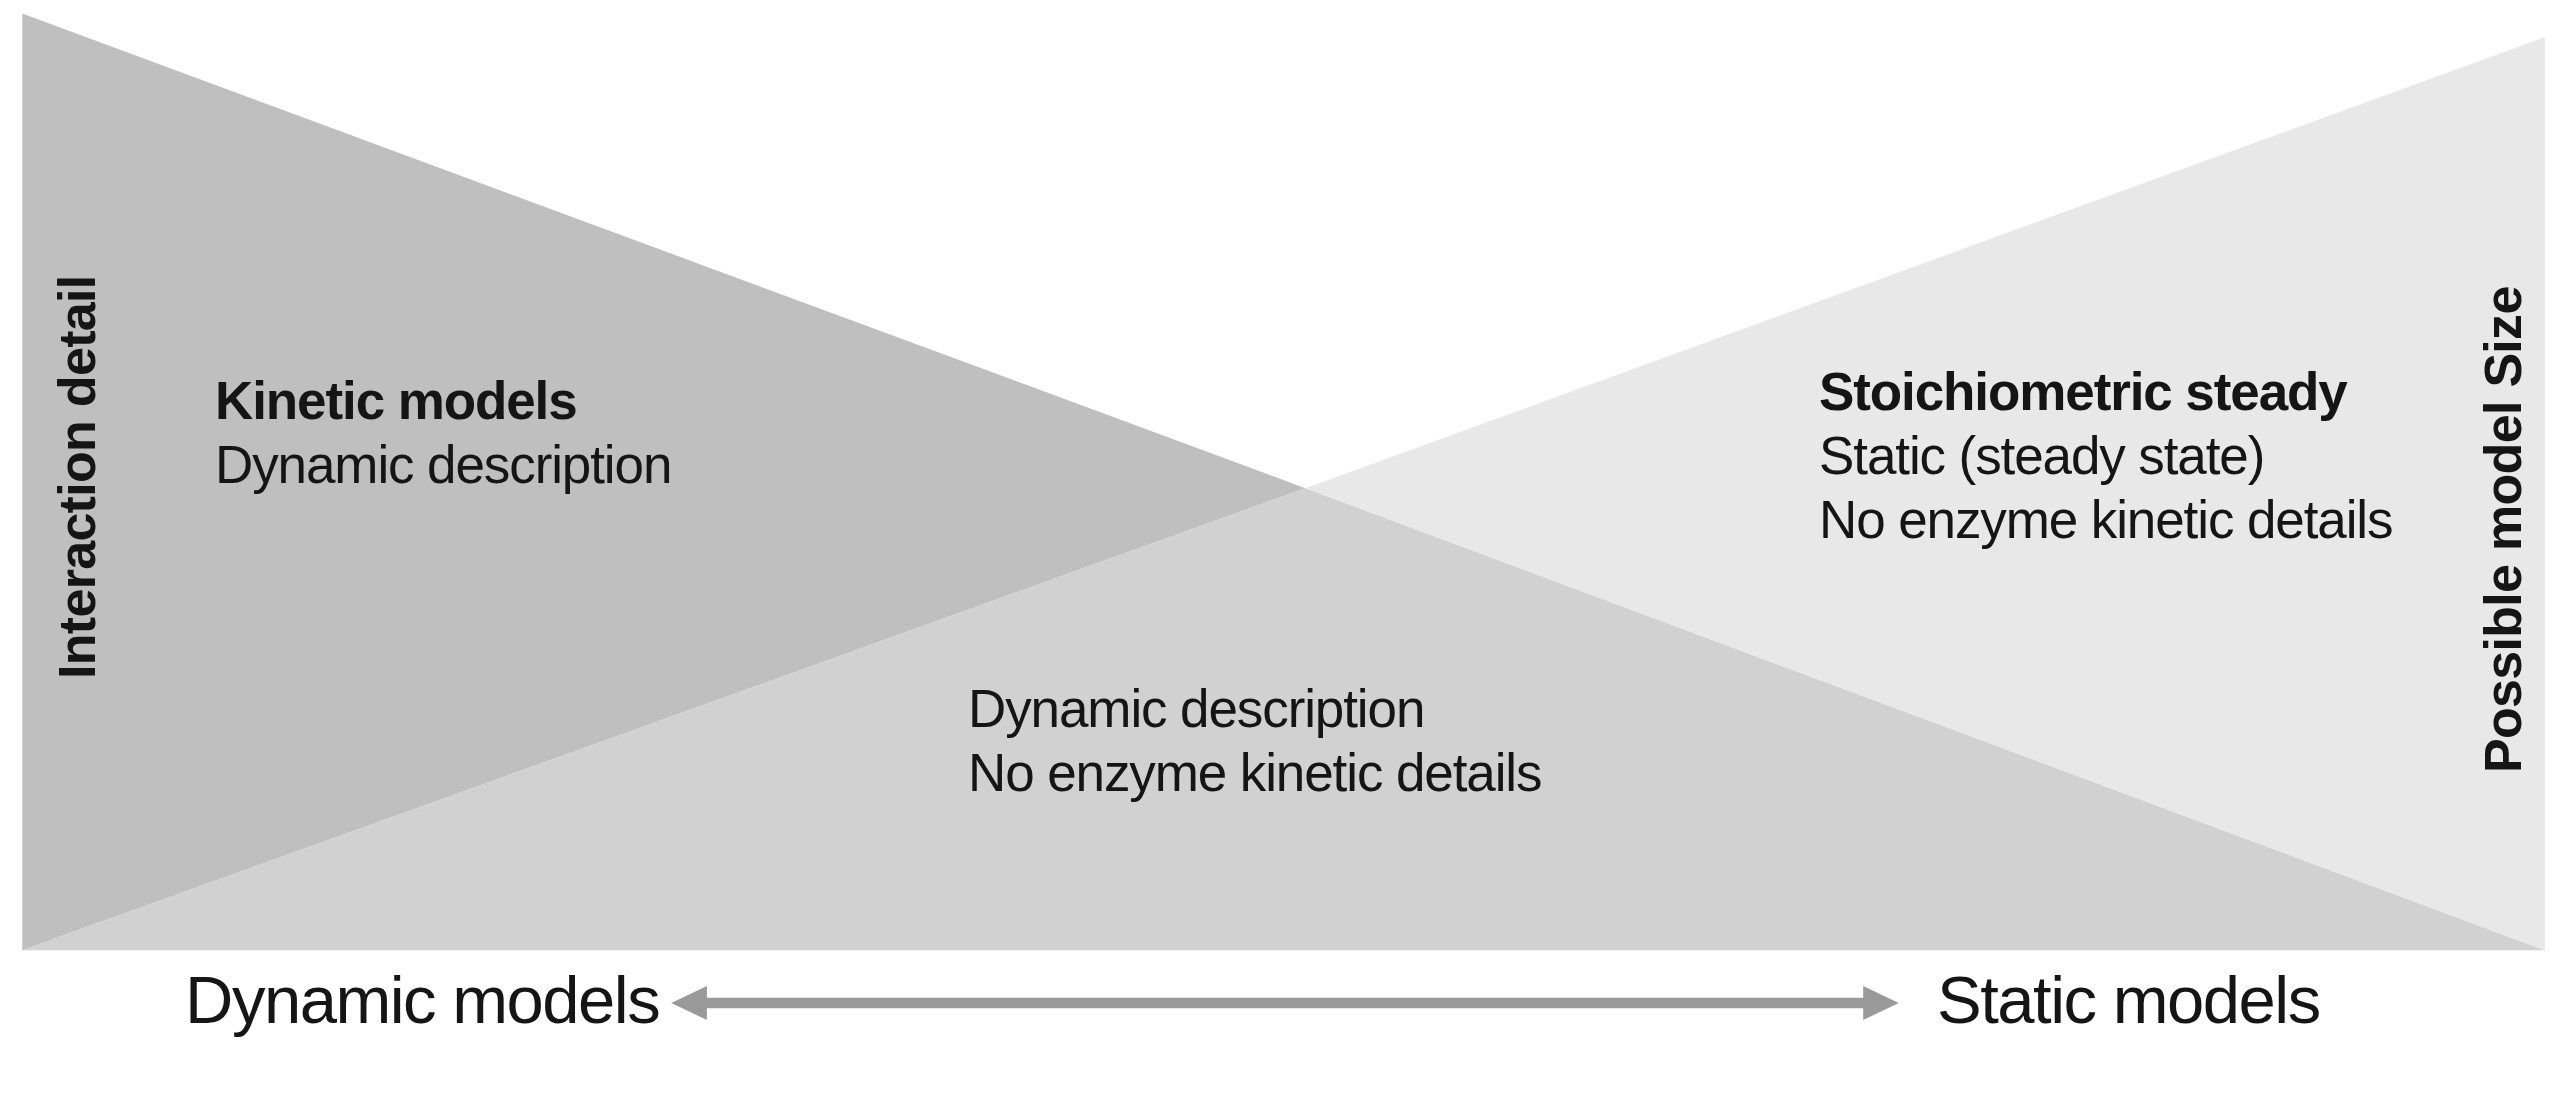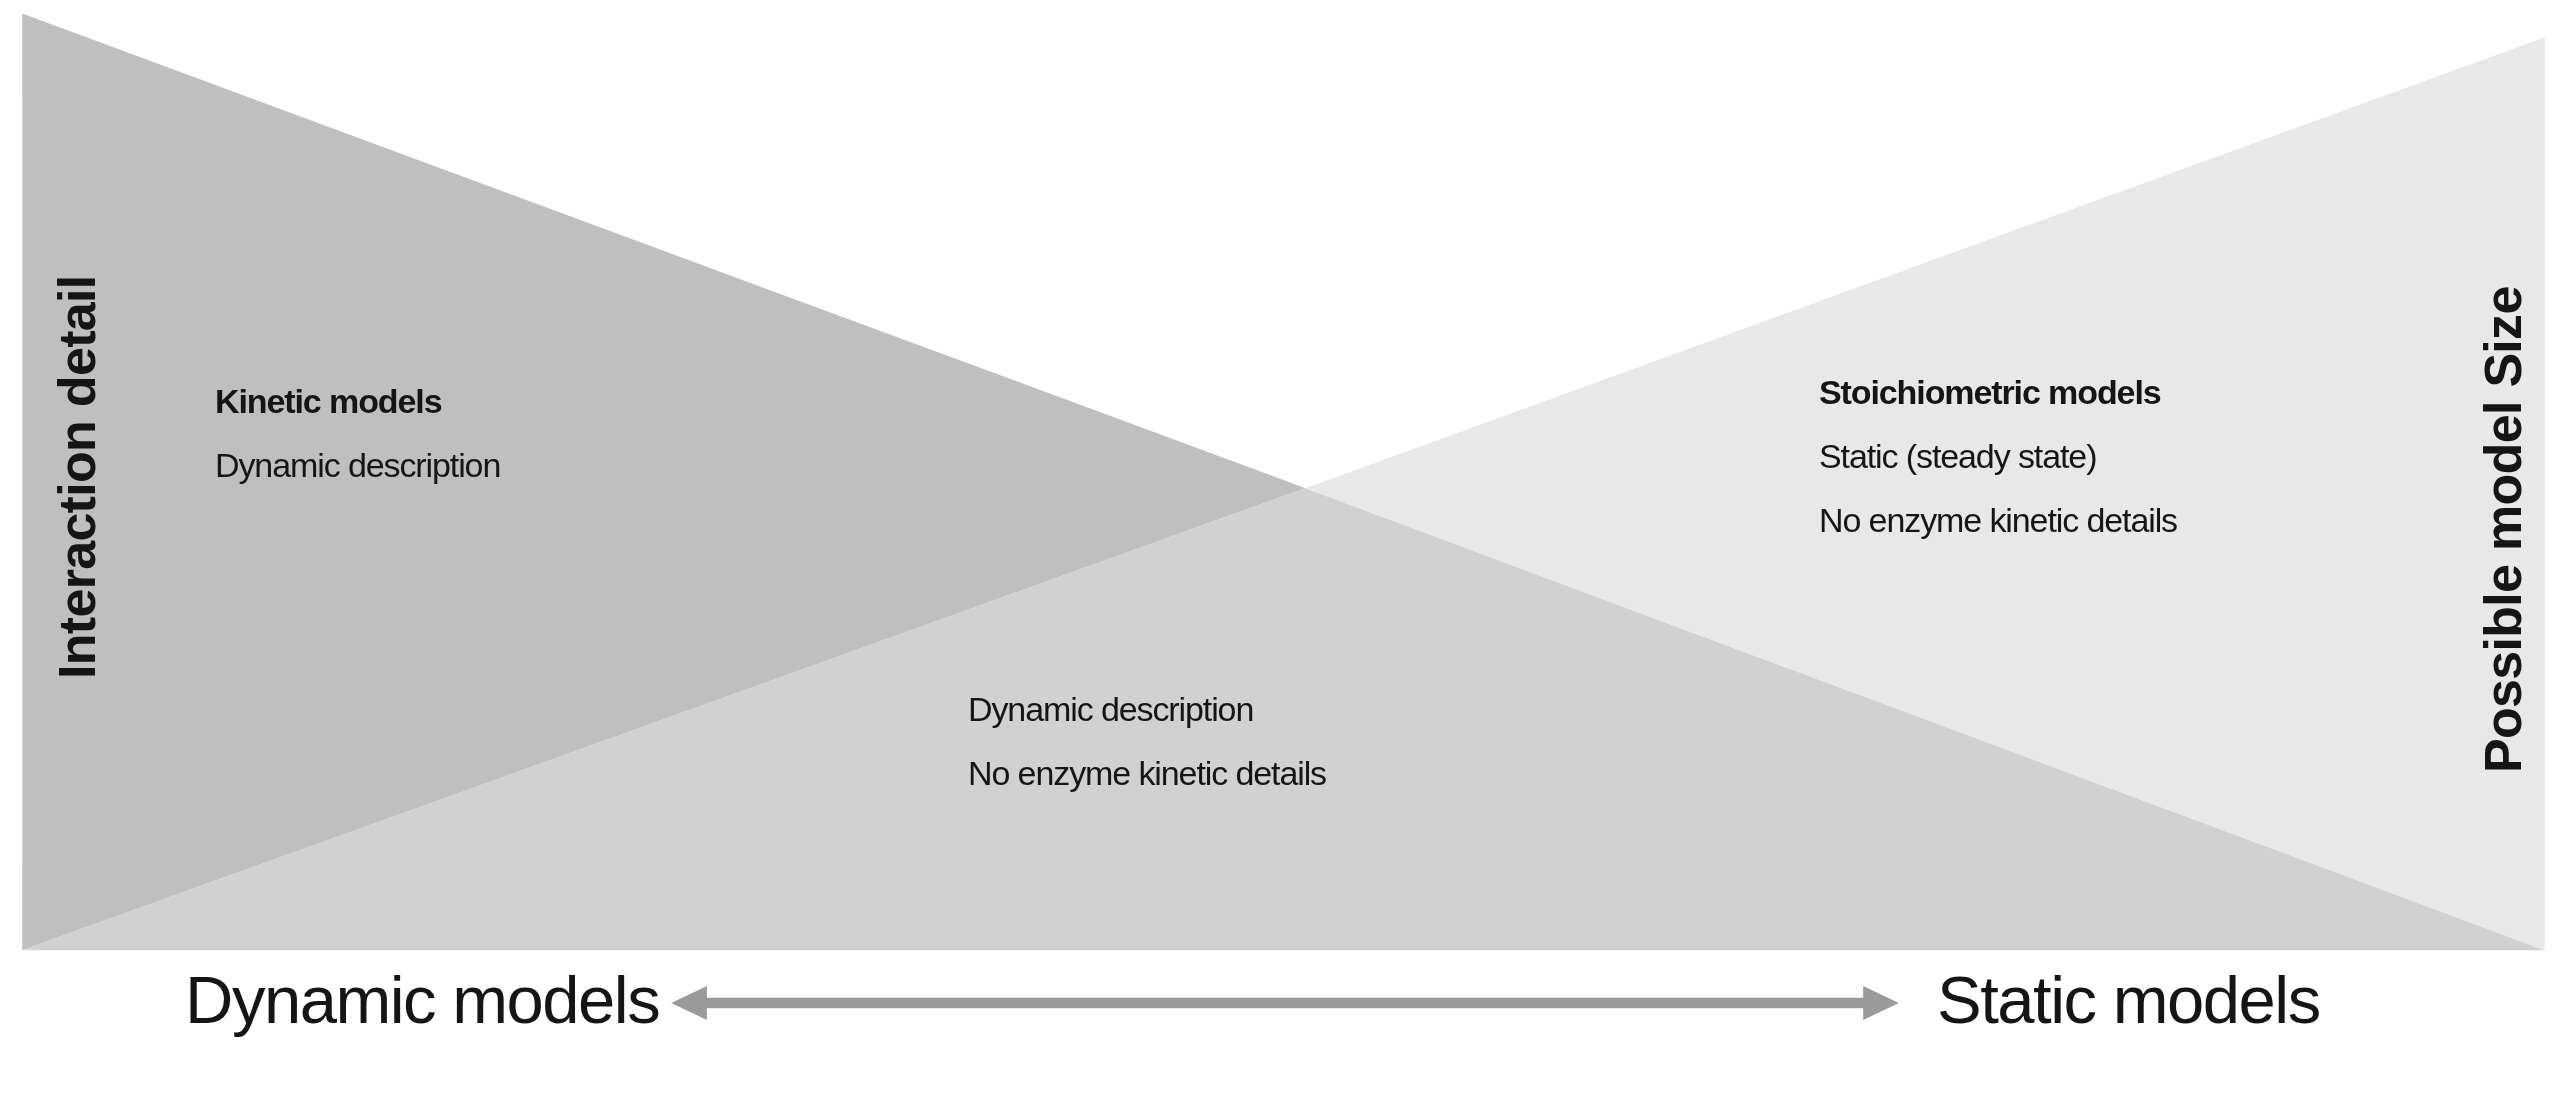--- a/index.html
+++ b/index.html
@@ -16,21 +16,21 @@
     color: #151515;
     overflow: hidden;
   }
   .triangles {
     position: absolute;
     left: 0;
     top: 0;
   }
   .region-text {
     position: absolute;
-    font-size: 34px;
+    font-size: 53px;
     line-height: 64px;
     letter-spacing: -1.1px;
     white-space: nowrap;
   }
   .region-title {
     font-weight: bold;
   }
   .vlabel {
     position: absolute;
     font-size: 52px;
@@ -78,21 +78,21 @@
     <div class="region-title">Kinetic models</div>
     <div>Dynamic description</div>
   </div>
 
   <div class="region-text" style="left:968px; top:677px;">
     <div>Dynamic description</div>
     <div>No enzyme kinetic details</div>
   </div>
 
   <div class="region-text" style="left:1819px; top:360px;">
-    <div class="region-title">Stoichiometric models</div>
+    <div class="region-title">Stoichiometric steady</div>
     <div>Static (steady state)</div>
     <div>No enzyme kinetic details</div>
   </div>
 
   <div class="endpoint-label" style="left:1937px; top:961px;">Static models</div>
 
   <div class="endpoint-label" style="left:185px; top:961px;">Dynamic models</div>
 
 
 </div>

